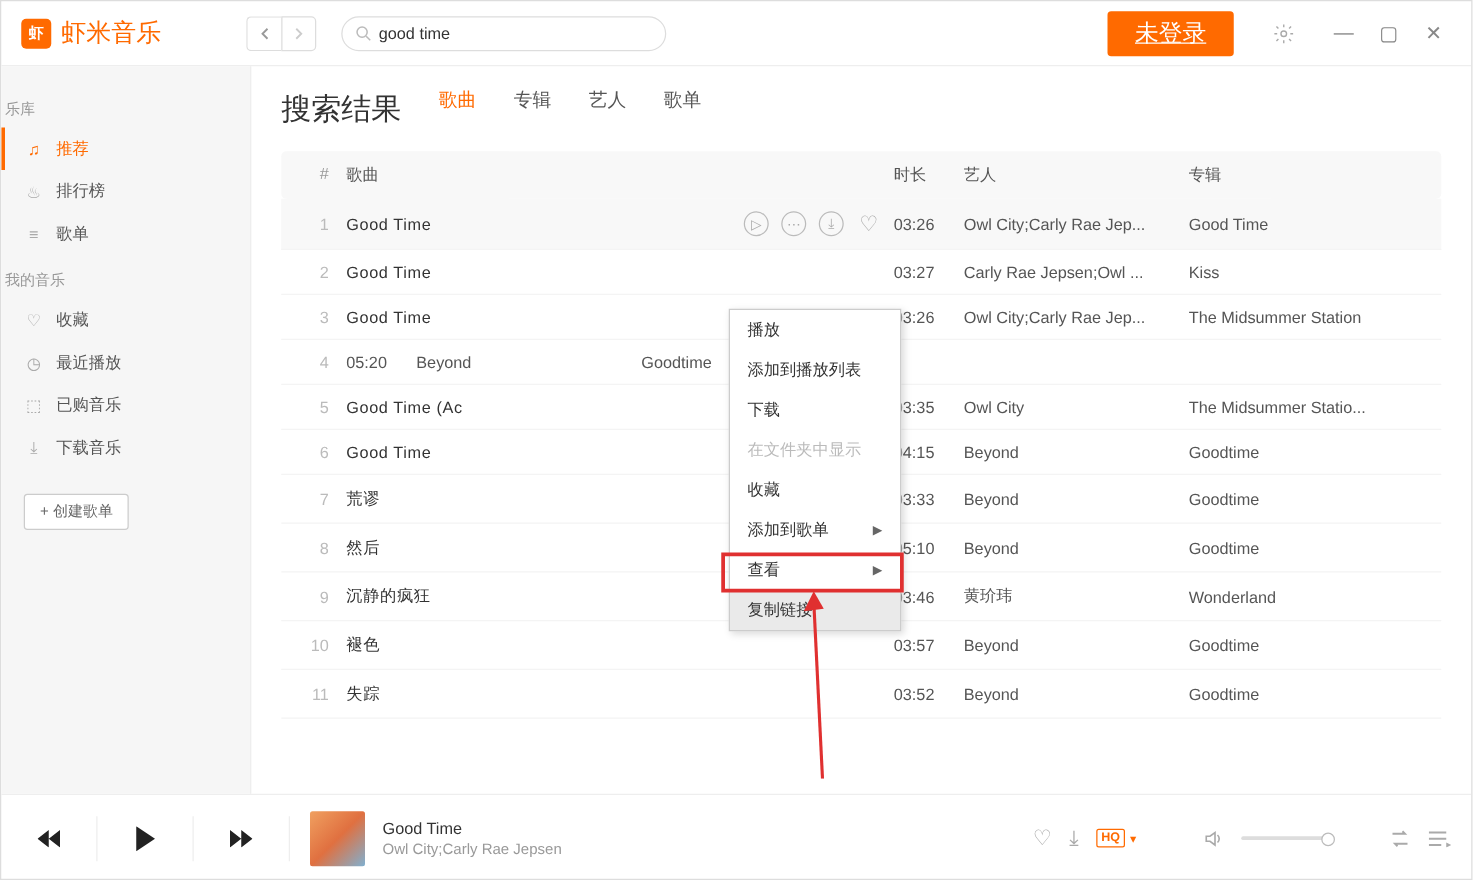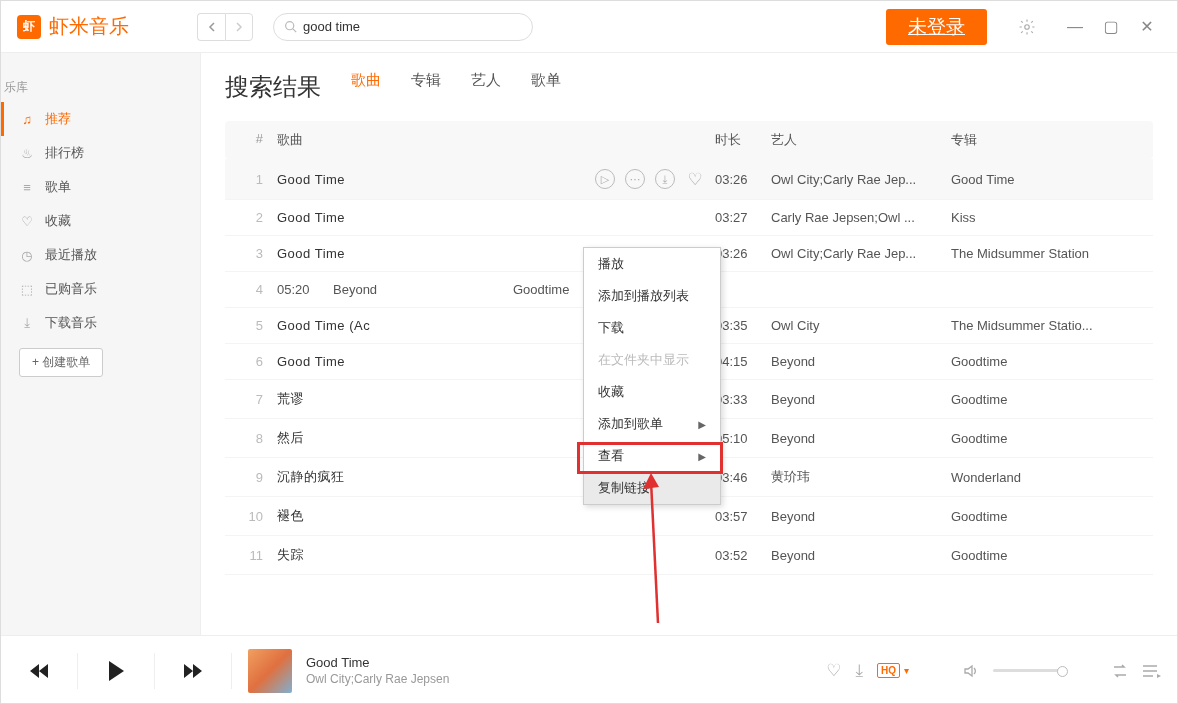--- a/index.html
+++ b/index.html
@@ -23,21 +23,21 @@
 .body-wrap { display: flex; height: 582px; }
 
 .sidebar { width: 200px; background: #f6f6f6; border-right: 1px solid #eee; padding-top: 14px; }
 .sb-section { font-size: 12px; color: #999; padding: 6px 3px; margin-top: 6px; }
 .sb-item { display: flex; align-items: center; padding: 8px 18px; font-size: 13px; color: #555; cursor: pointer; gap: 10px; }
 .sb-item.active { color: #ff6a00; position: relative; }
 .sb-item.active::before { content: ""; position: absolute; left: 0; top: 0; bottom: 0; width: 3px; background: #ff6a00; }
 .sb-icon { width: 16px; height: 16px; color: #aaa; display: inline-flex; align-items: center; justify-content: center; }
 .sb-item.active .sb-icon { color: #ff6a00; }
 .sb-create-row { display: flex; align-items: center; padding: 6px 18px; gap: 8px; color: #999; font-size: 12px; }
-.sb-create-btn { border: 1px solid #ccc; border-radius: 3px; padding: 5px 12px; font-size: 12px; color: #666; background: #fff; cursor: pointer; margin: 8px 18px; display: inline-block; }
+.sb-create-btn { border: 1px solid #ccc; border-radius: 3px; padding: 5px 12px; font-size: 12px; color: #666; background: #fff; cursor: pointer; margin: 20px 18px; display: inline-block; }
 
 .main { flex: 1; padding: 18px 24px 0 24px; overflow: hidden; position: relative; }
 .main-header { display: flex; align-items: flex-start; gap: 30px; margin-bottom: 18px; }
 .main-title { font-size: 24px; color: #333; font-weight: normal; }
 .tab { font-size: 15px; color: #555; cursor: pointer; padding-bottom: 4px; }
 .tab.active { color: #ff6a00; }
 
 .table { width: 100%; }
 .thead { display: flex; padding: 10px 12px; color: #555; font-size: 13px; background: #f8f8f8; border-radius: 4px; }
 .col-num { width: 40px; text-align: right; color: #999; padding-right: 14px; }
@@ -128,20 +128,21 @@
     </div>
     <div class="sb-item">
       <span class="sb-icon">♨</span>
       <span>排行榜</span>
     </div>
     <div class="sb-item">
       <span class="sb-icon">≡</span>
       <span>歌单</span>
     </div>
 
+    <div class="sb-section">我的音乐</div>
     <div class="sb-item">
       <span class="sb-icon">♡</span>
       <span>收藏</span>
     </div>
     <div class="sb-item">
       <span class="sb-icon">◷</span>
       <span>最近播放</span>
     </div>
     <div class="sb-item">
       <span class="sb-icon">⬚</span>

